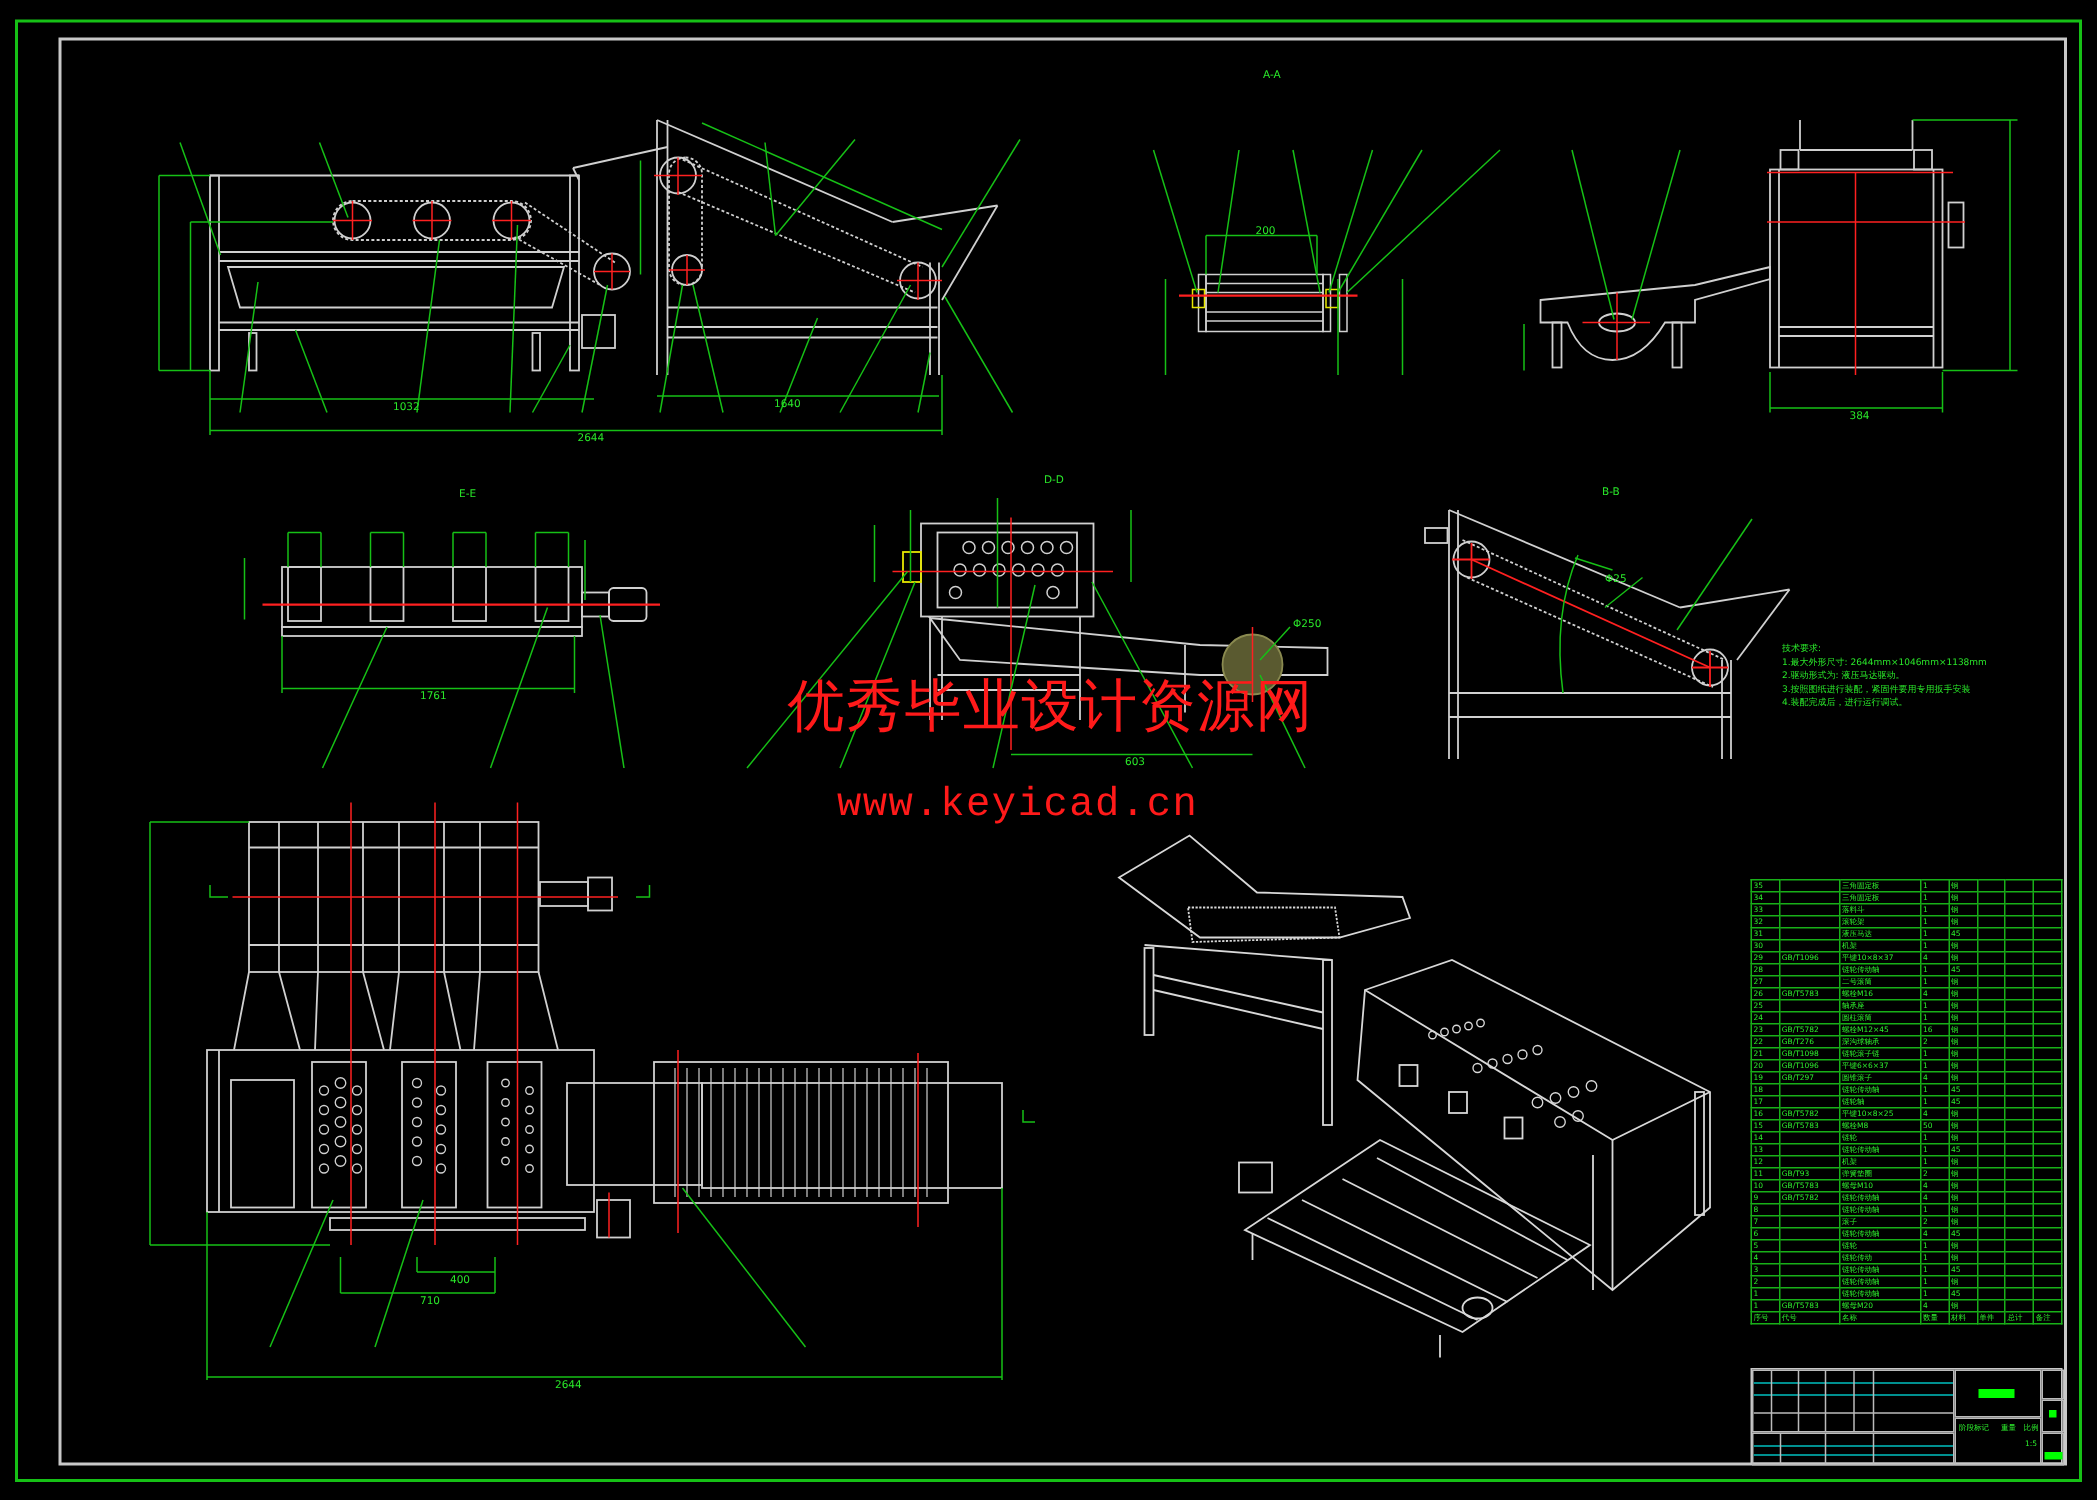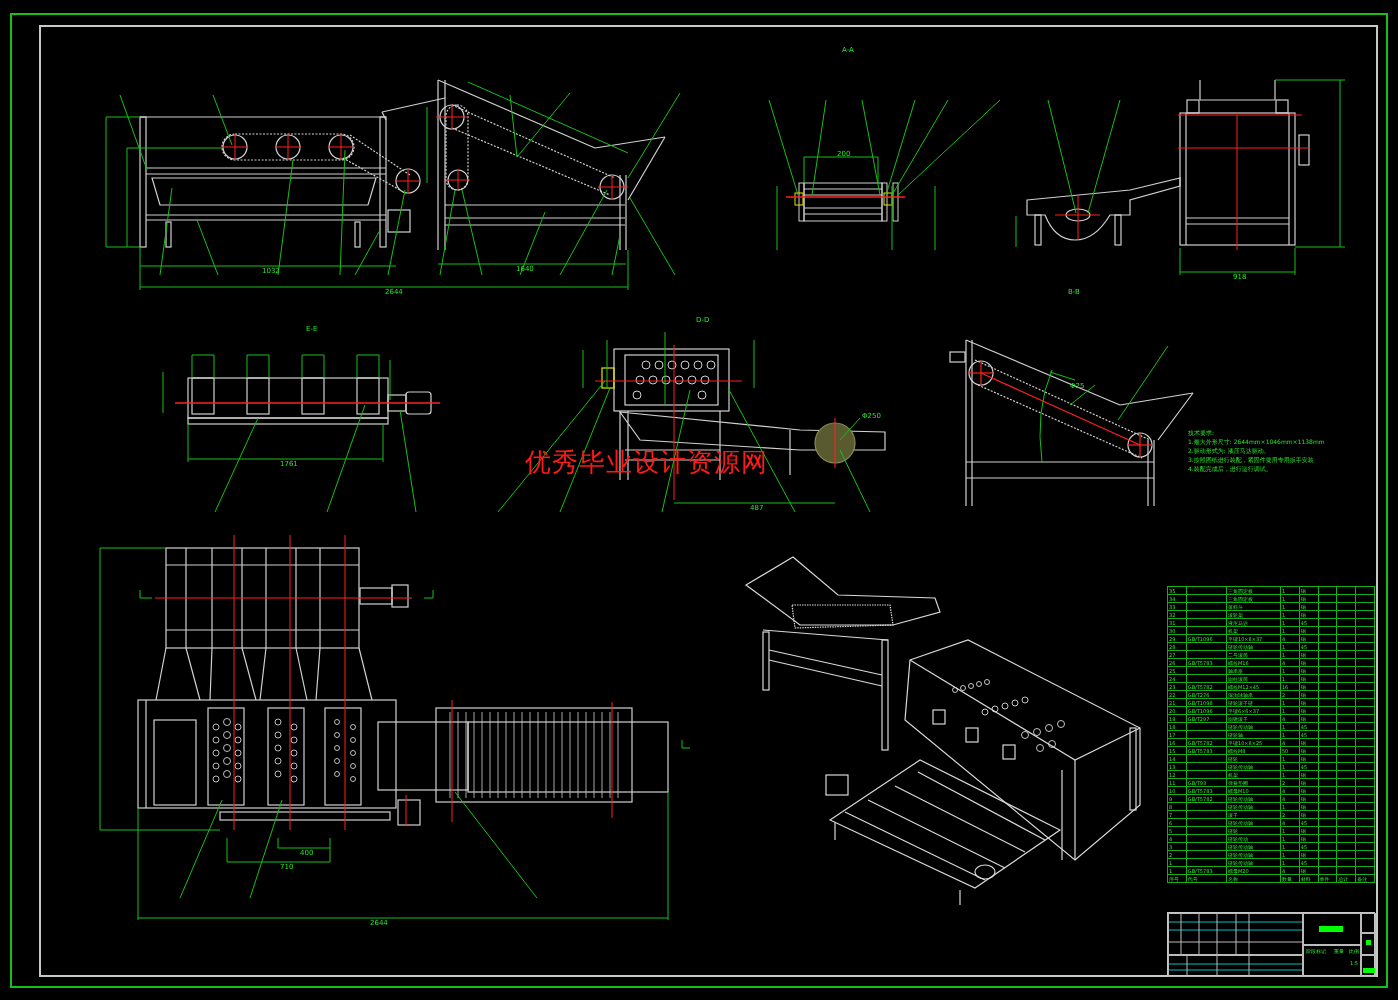--- a/index.html
+++ b/index.html
@@ -1,21 +1,21 @@
 <!DOCTYPE html>
 <html><head>
 <meta charset="utf-8">
 <style>
   html, body { margin: 0; padding: 0; background: #000; }
   body { width: 1398px; height: 1000px; position: relative; overflow: hidden; font-family: "DejaVu Sans", sans-serif; }
   .canvas { position: absolute; left: 0; top: 0; width: 1398px; height: 1000px; }
   .abs { position: absolute; }
   .outer-frame { position: absolute; left: 10px; top: 13px; width: 1378px; height: 975px; border: 2px solid #16c016; box-sizing: border-box; }
   .inner-frame { position: absolute; left: 39px; top: 25px; width: 1339px; height: 952px; border: 2px solid #c8c8c8; box-sizing: border-box; }
-  .watermark-cn { position: absolute; left: 525px; top: 445px; color: #ff1a1a; font-family: "DejaVu Serif", serif; font-size: 26px; letter-spacing: 1px; white-space: nowrap; }
+  .watermark-cn { position: absolute; left: 525px; top: 445px; color: #ff1a1a; font-family: "DejaVu Serif", serif; font-size: 38px; letter-spacing: 1px; white-space: nowrap; }
   .watermark-url { position: absolute; left: 558px; top: 522px; color: #ff1a1a; font-family: "Liberation Mono", monospace; font-size: 27px; letter-spacing: 1px; white-space: nowrap; }
   .tech { position: absolute; left: 1188px; top: 428px; color: #29e629; font-size: 6px; line-height: 9px; white-space: nowrap; }
   .view-label { position: absolute; color: #29e629; font-size: 7px; line-height: 7px; }
   .bom { position: absolute; left: 1167px; top: 586px; width: 208px; border-collapse: collapse; font-size: 5px; color: #2dee2d; }
   .bom td { border: 1px solid #18b018; height: 7px; padding: 0 1px; line-height: 6px; white-space: nowrap; overflow: hidden; }
   .bom td.sep { border-left: 1px solid #c8c8c8; }
   .title-block { position: absolute; left: 1167px; top: 912px; width: 208px; height: 64px; border: 1px solid #c8c8c8; box-sizing: border-box; }
   .tb-cell { position: absolute; border: 1px solid #bbb; box-sizing: border-box; color: #2dee2d; font-size: 5px; text-align: center; }
   .tb-bar { position: absolute; background: #00ff00; }
 </style>
@@ -458,36 +458,37 @@
       <line x1="835" y1="822" x2="835" y2="840"></line>
         <line x1="960" y1="890" x2="960" y2="905"></line>
       <rect x="826" y="775" width="22" height="20"></rect>
       <ellipse cx="985" cy="872" rx="10" ry="7"></ellipse>
     </g>
   </svg>
 
   <div class="view-label" style="left:842px;top:47px">A-A</div>
   <div class="view-label" style="left:306px;top:326px">E-E</div>
   <div class="view-label" style="left:696px;top:317px">D-D</div>
-  <div class="view-label" style="left:1068px;top:289px">B-B</div>
+  <div class="view-label" style="left:1068px;top:325px">B-B</div>
 
   <div class="view-label" style="left:385px;top:289px">2644</div>
   <div class="view-label" style="left:262px;top:268px">1032</div>
   <div class="view-label" style="left:516px;top:266px">1640</div>
   <div class="view-label" style="left:837px;top:151px">200</div>
-  <div class="view-label" style="left:1233px;top:274px">918</div>
+  <div class="view-label" style="left:1233px;top:274px">384</div>
   <div class="view-label" style="left:280px;top:461px">1761</div>
-  <div class="view-label" style="left:750px;top:505px">487</div>
+  <div class="view-label" style="left:750px;top:505px">603</div>
   <div class="view-label" style="left:862px;top:413px">Φ250</div>
   <div class="view-label" style="left:1070px;top:383px">Φ25</div>
   <div class="view-label" style="left:370px;top:920px">2644</div>
   <div class="view-label" style="left:280px;top:864px">710</div>
   <div class="view-label" style="left:300px;top:850px">400</div>
 
   <div class="watermark-cn">优秀毕业设计资源网</div>
+  <div class="watermark-url">www.keyicad.cn</div>
 
   <div class="tech">
     <div>技术要求:</div>
     <div>1.最大外形尺寸: 2644mm×1046mm×1138mm</div>
     <div>2.驱动形式为: 液压马达驱动。</div>
     <div>3.按照图纸进行装配，紧固件要用专用扳手安装</div>
     <div>4.装配完成后，进行运行调试。</div>
   </div>
 
   <table class="bom">

